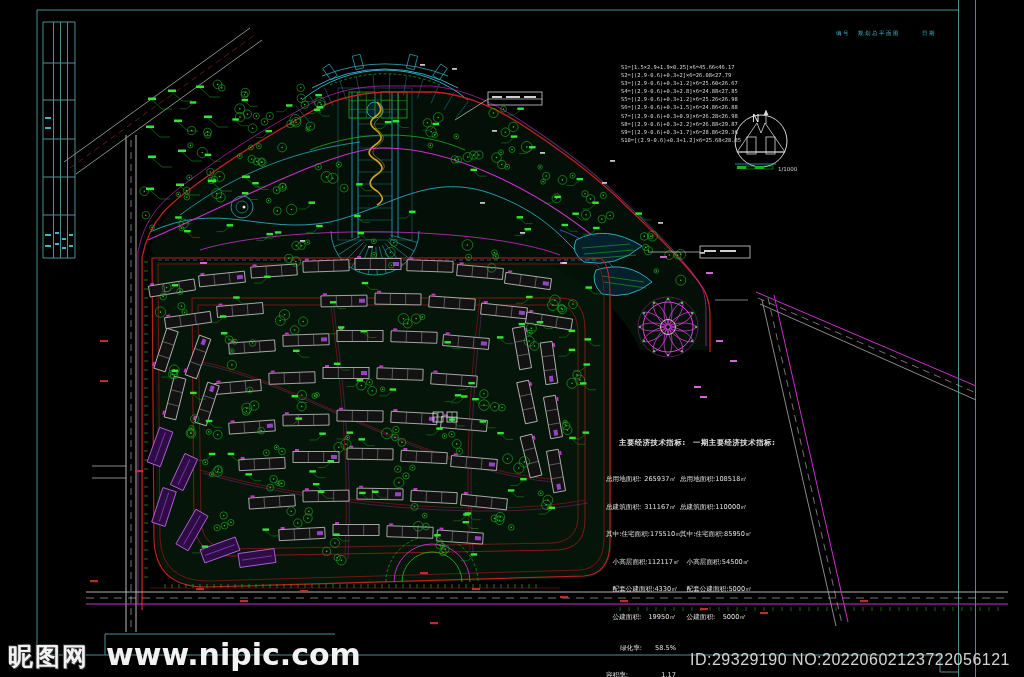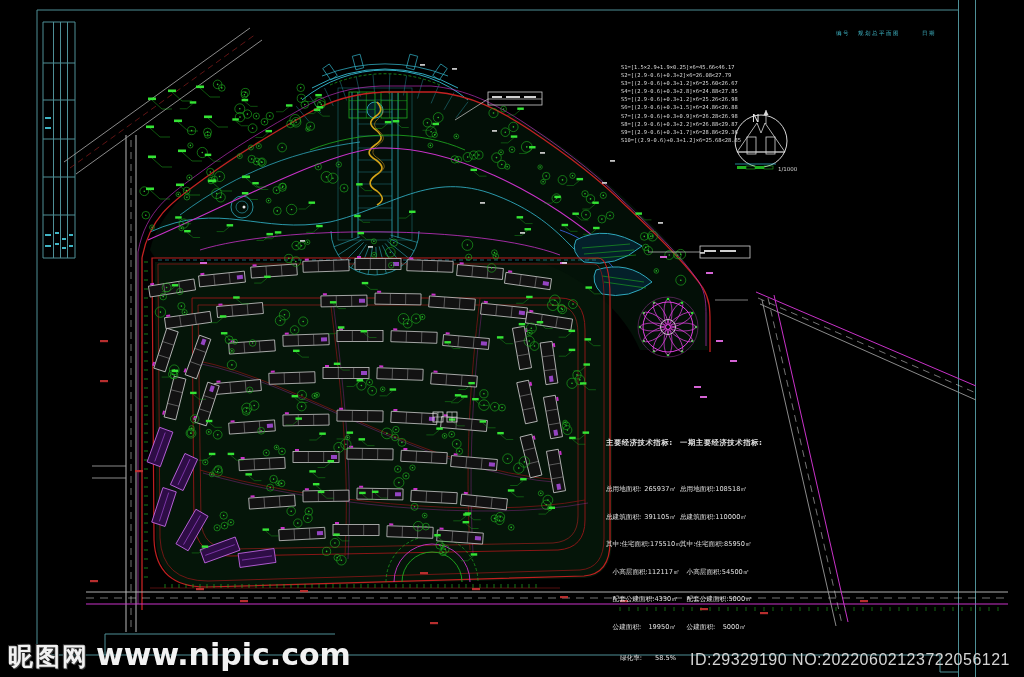--- a/index.html
+++ b/index.html
@@ -11,27 +11,27 @@
   
   .formulas{position:absolute;left:621px;top:63px;font-family:"DejaVu Sans Mono",monospace;
             font-size:5.4px;line-height:8.1px;color:#dcdcdc;white-space:nowrap;}
   
   .wmbox{position:absolute;left:812px;top:71px;width:117px;height:58px;border:2px solid #8f8f8f;
          box-sizing:border-box;text-align:center;}
   .wmbox .t1{margin-top:8px;font-size:14px;color:#dcdcdc;letter-spacing:4px;}
   .wmbox .t2{margin-top:7px;font-size:16px;color:#8a1717;letter-spacing:1px;font-weight:bold;}
   
   .tbl{position:absolute;color:#e2e2e2;font-size:6.6px;line-height:9.2px;white-space:pre;}
-  .tbl .ttl{font-size:7.4px;font-weight:bold;margin-bottom:19px;letter-spacing:.5px;}
+  .tbl .ttl{font-size:7.4px;font-weight:bold;margin-bottom:9px;letter-spacing:.5px;padding-left:13px;}
   .trow{display:flex;justify-content:space-between;}
   .trow.gap{margin-top:3px;padding-left:14px;}
   .tbl-main{left:606px;top:420px;width:70px;}
   .tbl-ph1{left:680px;top:420px;width:66px;}
   
-  .foot-left{position:absolute;left:8px;bottom:4px;display:flex;align-items:baseline;gap:7px;
+  .foot-left{position:absolute;left:8px;bottom:4px;display:flex;align-items:baseline;gap:17px;
              color:#f2f2f2;font-weight:bold;}
   .foot-left .logo{font-size:25px;letter-spacing:2px;text-shadow:1px 1px 0 #3a3a3a,-1px -1px 0 #3a3a3a;}
   .foot-left .site{font-size:30px;}
   .foot-right{position:absolute;right:14px;bottom:8px;font-size:16px;color:#d4d4d4;
               font-family:"Liberation Sans",sans-serif;letter-spacing:.5px;}
 </style>
 </head>
 <body>
 
 <div class="stage">
@@ -1561,21 +1561,21 @@
     <div>S7=[(2.9-0.6)+0.3÷0.9]×6=26.28&lt;26.98</div>
     <div>S8=[(2.9-0.6)+0.3÷2.2]×6=26.88&lt;29.87</div>
     <div>S9=[(2.9-0.6)+0.3÷1.7]×6=28.86&lt;29.36</div>
     <div>S10=[(2.9-0.6)+0.3÷1.2]×6=25.68&lt;28.85</div>
   </div>
 
 
   <div class="tbl tbl-main">
     <div class="ttl">主要经济技术指标:</div>
     <div class="trow"><span>总用地面积:</span><span>265937㎡</span></div>
-    <div class="trow"><span>总建筑面积:</span><span>391105㎡</span></div>
+    <div class="trow"><span>总建筑面积:</span><span>311167㎡</span></div>
     <div class="trow"><span>其中:住宅面积:</span><span>175510㎡</span></div>
     <div class="trow"><span>　小高层面积:</span><span>112117㎡</span></div>
     <div class="trow"><span>　配套公建面积:</span><span>4330㎡</span></div>
     <div class="trow"><span>　公建面积:</span><span>19950㎡</span></div>
     <div class="trow gap"><span>绿化率:</span><span>58.5%</span></div>
     <div class="trow"><span>容积率:</span><span>1.17</span></div>
     
     
     
     

